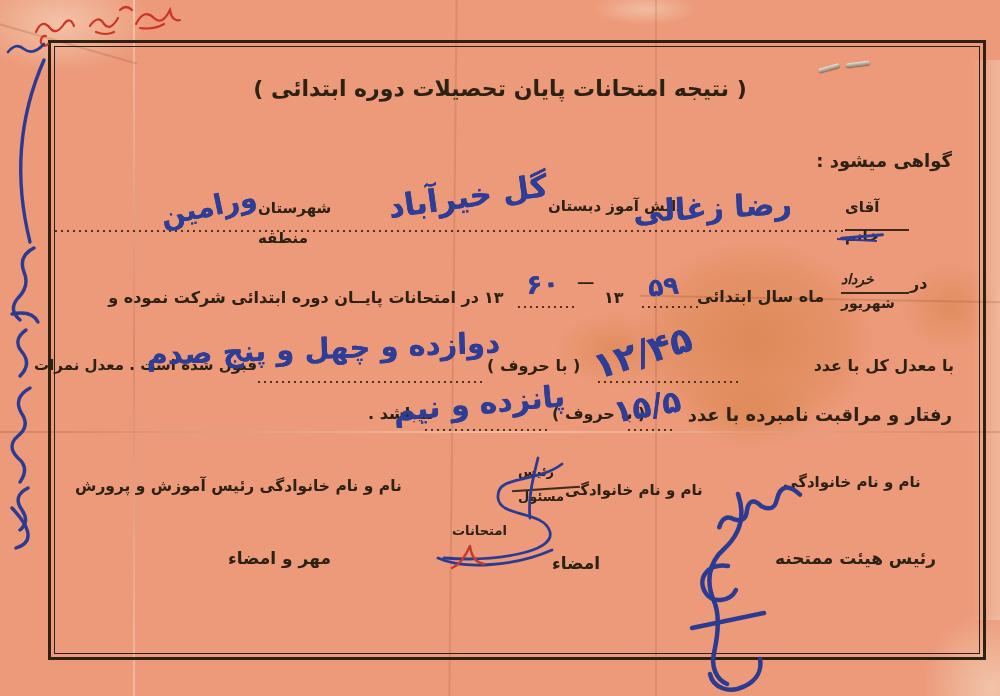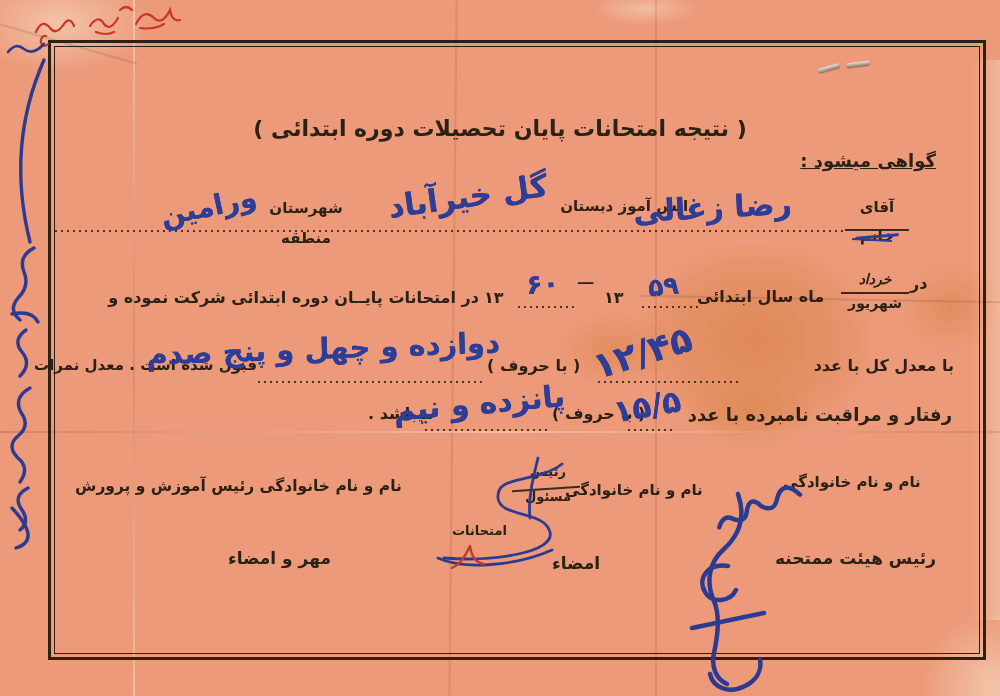--- a/index.html
+++ b/index.html
@@ -4,21 +4,21 @@
 <style>
   html,body{margin:0;padding:0;}
   body{width:1000px;height:696px;overflow:hidden;font-family:"DejaVu Sans",sans-serif;}
   #paper{position:relative;width:1000px;height:696px;background:#ec9a7a;overflow:hidden;}
   .abs{position:absolute;}
   .p{color:#2b2114;font-weight:bold;white-space:nowrap;}
   .hw{color:#2e3d96;font-weight:bold;white-space:nowrap;text-shadow:0 0 .6px #2e3d96;}
   .dotline{position:absolute;height:2px;z-index:3;
     background-image:repeating-linear-gradient(90deg,rgba(52,34,16,.85) 0 2px,transparent 2px 6px);}
   .solidline{position:absolute;height:2px;background:rgba(44,30,14,.9);z-index:3;}
-  .stack{text-align:center;z-index:4;}
+  .stack{text-align:left;z-index:4;}
   .struck{position:relative;display:inline-block;}
   .struck::after{content:"";position:absolute;left:-5px;right:-5px;top:42%;height:3px;
     background:#2e3d96;transform:rotate(-5deg);border-radius:2px;}
   .struck::before{content:"";position:absolute;left:-8px;right:2px;top:68%;height:2px;
     background:#2e3d96;transform:rotate(3deg);}
   .stain{position:absolute;pointer-events:none;z-index:1;}
   .crease{position:absolute;pointer-events:none;z-index:2;}
   #frame{position:absolute;left:48px;top:40px;width:932px;height:614px;
     border:3px solid #2b2114;z-index:2;}
   #frame .inner{position:absolute;left:3px;top:3px;right:3px;bottom:3px;border:1.5px solid #2b2114;}
@@ -50,23 +50,23 @@
 
   <div id="frame">
       <div class="inner"></div>
     </div>
 
   <div>
     <div class="staple-bar" style="left:818px;top:66px;width:22px;transform:rotate(-16deg);"></div>
     <div class="staple-bar" style="left:846px;top:62px;width:24px;transform:rotate(-7deg);"></div>
   </div>
 
-  <div class="abs txt p" dir="rtl" style="left:0;top:76px;width:1000px;text-align:center;font-size:22px;margin-top:40px;">( نتیجه امتحانات پایان تحصیلات دوره ابتدائی )</div>
+  <div class="abs txt p" dir="rtl" style="left:0;top:76px;width:1000px;text-align:center;font-size:22px;">( نتیجه امتحانات پایان تحصیلات دوره ابتدائی )</div>
 
-  <div class="abs txt p" dir="rtl" style="right:64px;top:150px;font-size:18px;text-decoration:underline;">گواهی میشود :</div>
+  <div class="abs txt p" dir="rtl" style="right:48px;top:150px;font-size:18px;">گواهی میشود :</div>
 
   <div class="dotline" style="left:55px;top:230px;width:790px;"></div>
   <div class="solidline" style="left:845px;top:229px;width:64px;"></div>
 
   <div class="abs stack" style="left:845px;top:198px;width:64px;">
     <div class="p" style="font-size:15px;">آقای</div>
     <div style="height:10px;"></div>
     <div class="p struck" style="font-size:15px;">خانم</div>
   </div>
 

